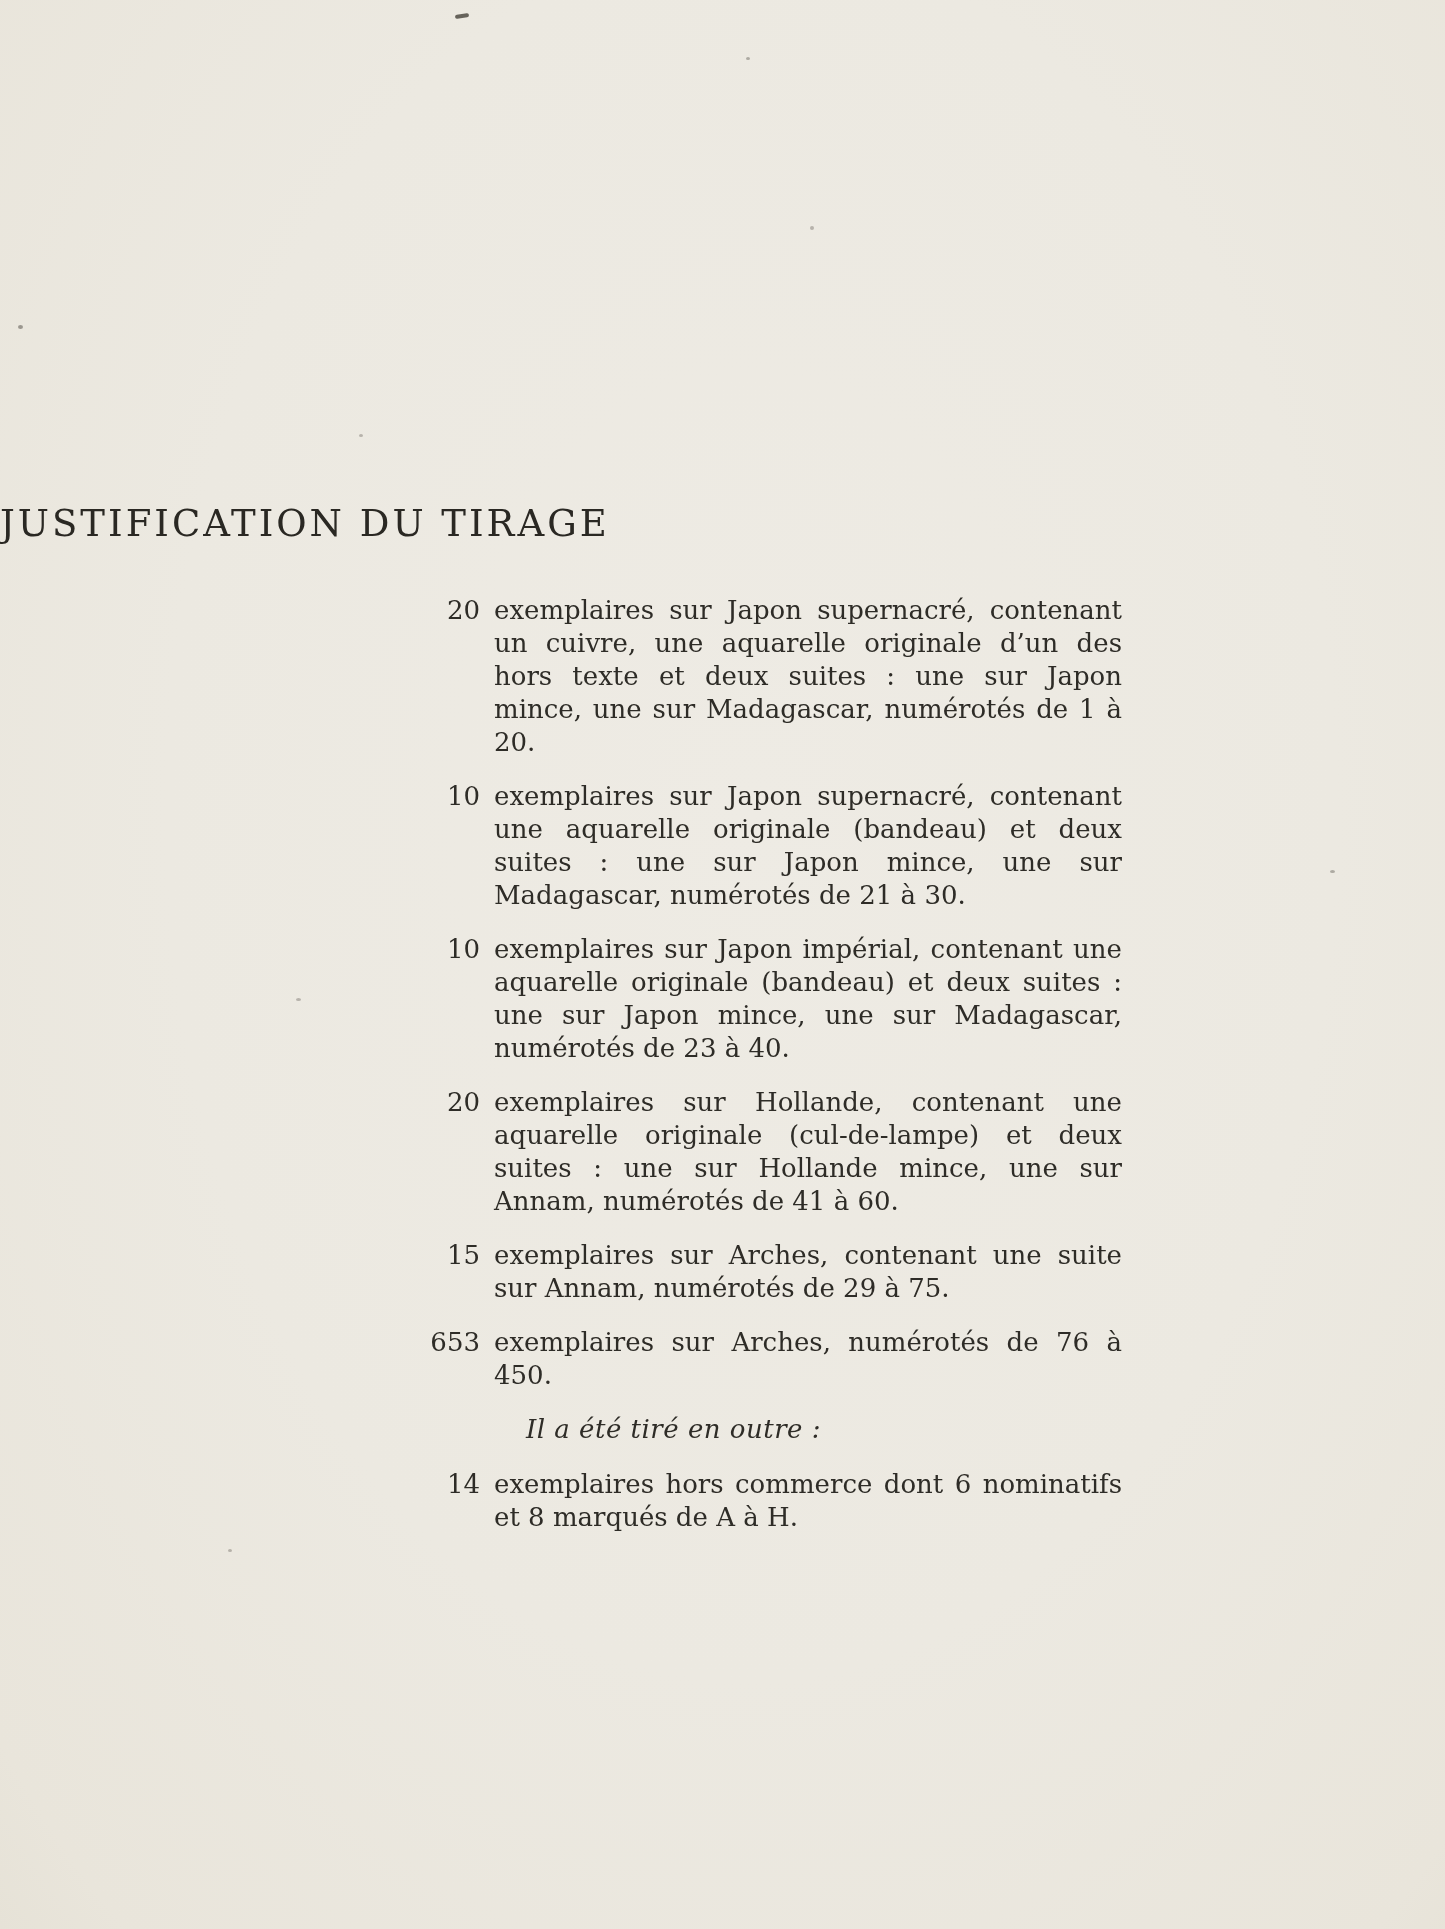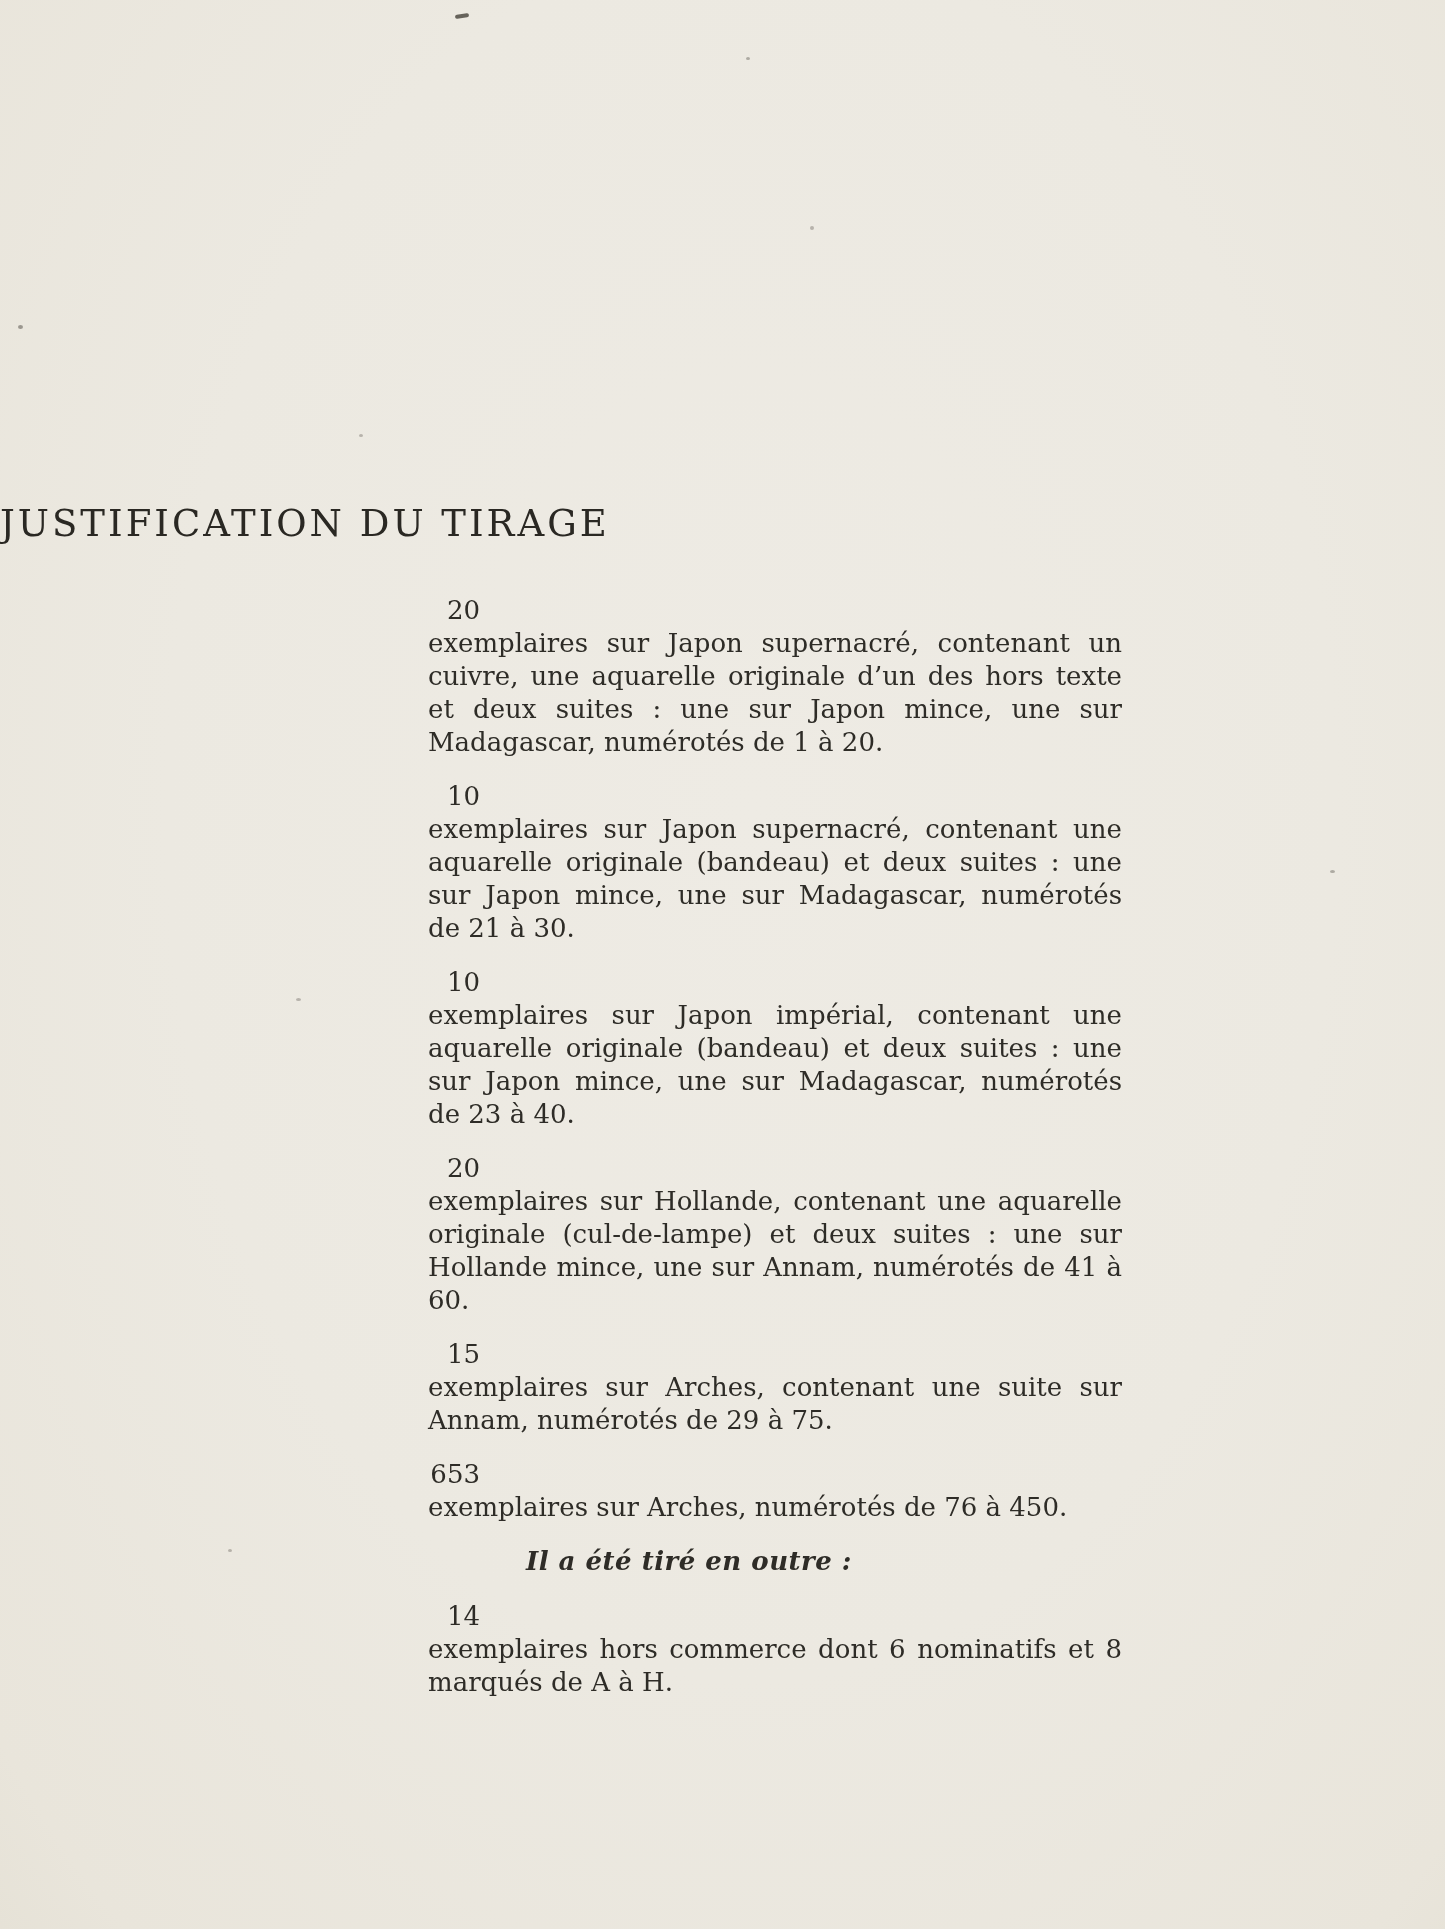--- a/index.html
+++ b/index.html
@@ -33,38 +33,36 @@
     position: absolute;
     top: 594px;
     left: 428px;
     width: 694px;
     font-size: 26px;
     line-height: 33px;
   }
   .entry {
     display: flex;
     margin-bottom: 21px;
-    flex-direction: column;
   }
   .entry .num {
     flex: none;
     width: 52px;
     text-align: right;
     padding-right: 14px;
     white-space: nowrap;
   }
   .entry .txt {
     flex: 1;
     text-align: justify;
   }
   .note {
     font-style: italic;
     margin: 3px 0 22px 98px;
     letter-spacing: 0.5px;
-    font-weight: bold;
   }
   .speck {
     position: absolute;
     background: #3a362e;
     border-radius: 50%;
   }
   .speck.dash {
     border-radius: 2px;
     transform: rotate(-8deg);
   }

